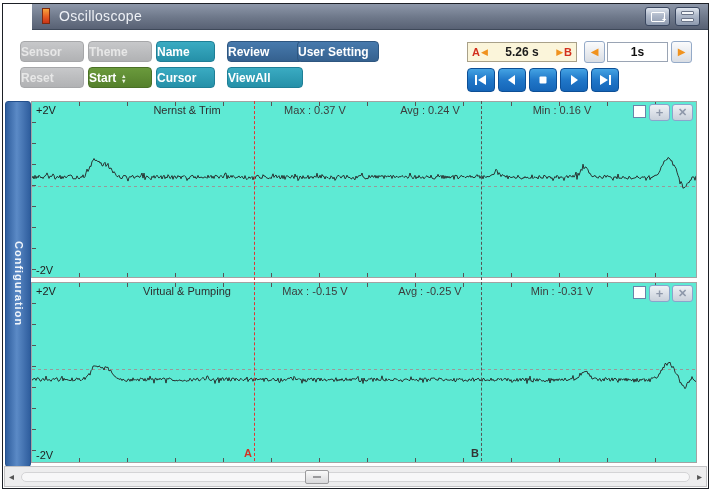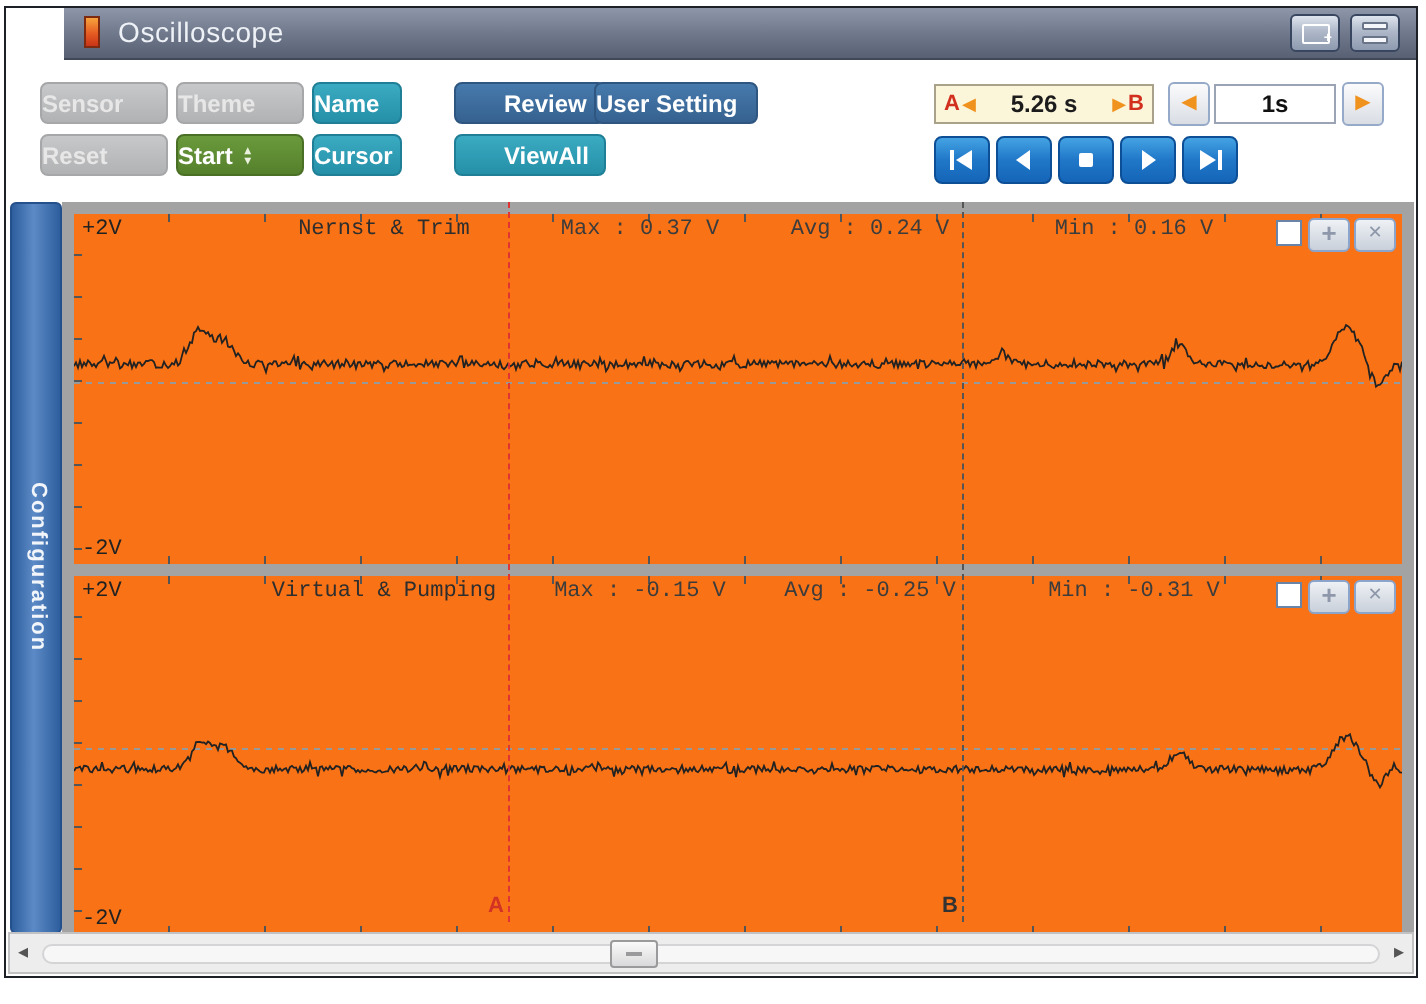--- a/index.html
+++ b/index.html
@@ -26,22 +26,22 @@
 
   
   .btn{position:absolute;height:21px;border-radius:4px;color:#fff;font-size:12px;font-weight:bold;
     text-align:left;line-height:20px;box-sizing:border-box;cursor:default;}
   .btn.gray {background:linear-gradient(#c7c8ca,#b1b2b4);border:1px solid #a6a7a9;color:#e7e7e7;}
   .btn.teal {background:linear-gradient(#3aabc2,#2590a8);border:1px solid #1f7f96;}
   .btn.blue {background:linear-gradient(#477aad,#35618f);border:1px solid #2e5680;}
   .btn.green{background:linear-gradient(#6a9a3c,#55802c);border:1px solid #4a7026;}
   .btn.red  {background:linear-gradient(#cd6058,#b34a42);border:1px solid #a04038;}
   .row1{top:37px;} .row2{top:63px;}
-  .c1{left:17px;width:64px;} .c2{left:85px;width:64px;} .c3{left:153px;width:45px;}
-  .c4{left:224px;width:76px;padding-left:24px;} .c5{left:294px;width:82px;}
+  .c1{left:17px;width:64px;} .c2{left:85px;width:64px;} .c3{left:153px;width:59px;}
+  .c4{left:224px;width:76px;} .c5{left:294px;width:82px;}
   .spinner{display:inline-block;vertical-align:middle;margin-left:6px;font-size:6px;line-height:5px;color:#eaf2df;}
   .spinner span{display:block;}
 
   
   .ab-box{position:absolute;left:464px;top:38px;width:110px;height:20px;background:#fbf5da;
     border:1px solid #a9a globalization89;border:1px solid #a9a189;box-sizing:border-box;display:flex;align-items:center;padding:0 4px;}
   .ab-box .marker{color:#d22f1e;font-weight:bold;font-size:11px;}
   .ab-box .arr{color:#f0921e;font-size:9px;margin:0 1px;}
   .ab-box .val{flex:1;text-align:center;font-size:12px;font-weight:bold;color:#1c1c1c;}
   .step-btn{position:absolute;top:37px;width:21px;height:22px;border:1px solid #94aac8;border-radius:3px;
@@ -55,21 +55,21 @@
     background:linear-gradient(#44a3e3 0%,#2077c8 50%,#1565b8 100%);box-sizing:border-box;
     display:flex;align-items:center;justify-content:center;}
   .pb-btn svg{display:block;}
 
   
   .config-bar{position:absolute;left:2px;top:97px;width:26px;height:366px;border:1px solid #24508c;border-radius:3px;
     background:linear-gradient(90deg,#2f5e9e 0%,#5b8ac6 45%,#2f5e9e 100%);box-sizing:border-box;}
   .config-text{position:absolute;left:6px;top:0;height:100%;width:14px;writing-mode:vertical-rl;
     display:flex;align-items:center;justify-content:center;color:#f2f6fb;font-size:11px;font-weight:bold;letter-spacing:1px;}
   .panels{position:absolute;left:28px;top:97px;width:666px;height:366px;}
-  .panel{position:absolute;left:0;width:664px;border:6px solid #a3a3a3;background:#f97316;box-sizing:content-box;font-family:Liberation Mono, monospace;}
+  .panel{position:absolute;left:0;width:664px;border:1px solid #a3a3a3;background:#5eead4;box-sizing:content-box;}
   .panel-1{top:0;height:175px;}
   .panel-2{top:181px;height:179px;}
   .wave{position:absolute;left:0;top:0;}
   .ticks-top{position:absolute;left:0;top:0;width:100%;height:4px;
     background:repeating-linear-gradient(90deg,transparent 0 47px,#555 47px 48px);}
   .ticks-bottom{position:absolute;left:0;bottom:0;width:100%;height:4px;
     background:repeating-linear-gradient(90deg,transparent 0 47px,#555 47px 48px);}
   .ticks-left{position:absolute;left:0;top:0;height:100%;width:4px;
     background:repeating-linear-gradient(180deg,transparent 0 20px,#555 20px 21px);}
   .ylab{position:absolute;font-size:11px;color:#222;}

